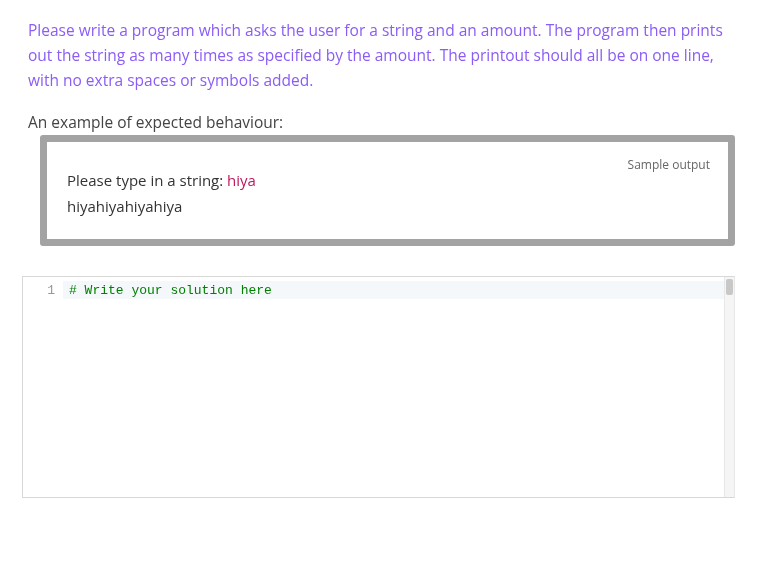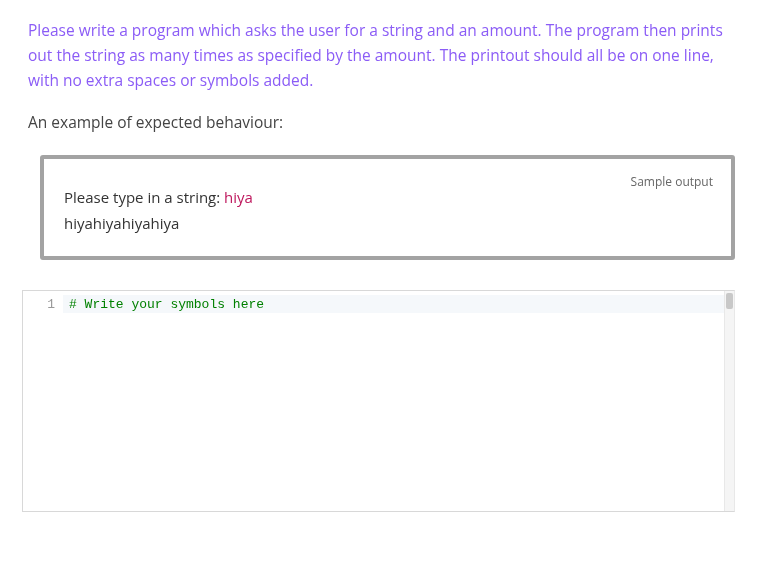--- a/index.html
+++ b/index.html
@@ -19,25 +19,24 @@
       font-size: 15.5px;
       line-height: 1.6;
       color: #8b5cf6;
       margin-bottom: 18px;
       font-weight: 400;
     }
     .example-intro {
       font-size: 15.5px;
       line-height: 1.6;
       color: #444;
-      margin-bottom: 20px;
       font-weight: 400;
     }
     .sample-box {
-      border: 4px solid #a3a3a3;
+      border: 7px solid #a3a3a3;
       border-radius: 3px;
       padding: 18px 20px 20px 20px;
       margin-left: 12px;
       margin-right: 0;
       margin-bottom: 30px;
       position: relative;
       background: #fff;
     }
     .sample-label {
       position: absolute;
@@ -146,19 +145,19 @@
   </div>
 </div>
 
 <div class="code-editor">
   <div class="gutter">
     <span class="gutter-line">1</span>
   </div>
   <div class="code-area">
     <div class="active-line-bg"></div>
     <div class="code-content">
-      <span class="code-line"><span class="code-comment"># Write your symbols here</span></span>
+      <span class="code-line"><span class="code-comment"># Write your solution here</span></span>
     </div>
   </div>
   <div class="scrollbar-v">
     <div class="scroll-thumb"></div>
   </div>
 </div>
 
 </body></html>

